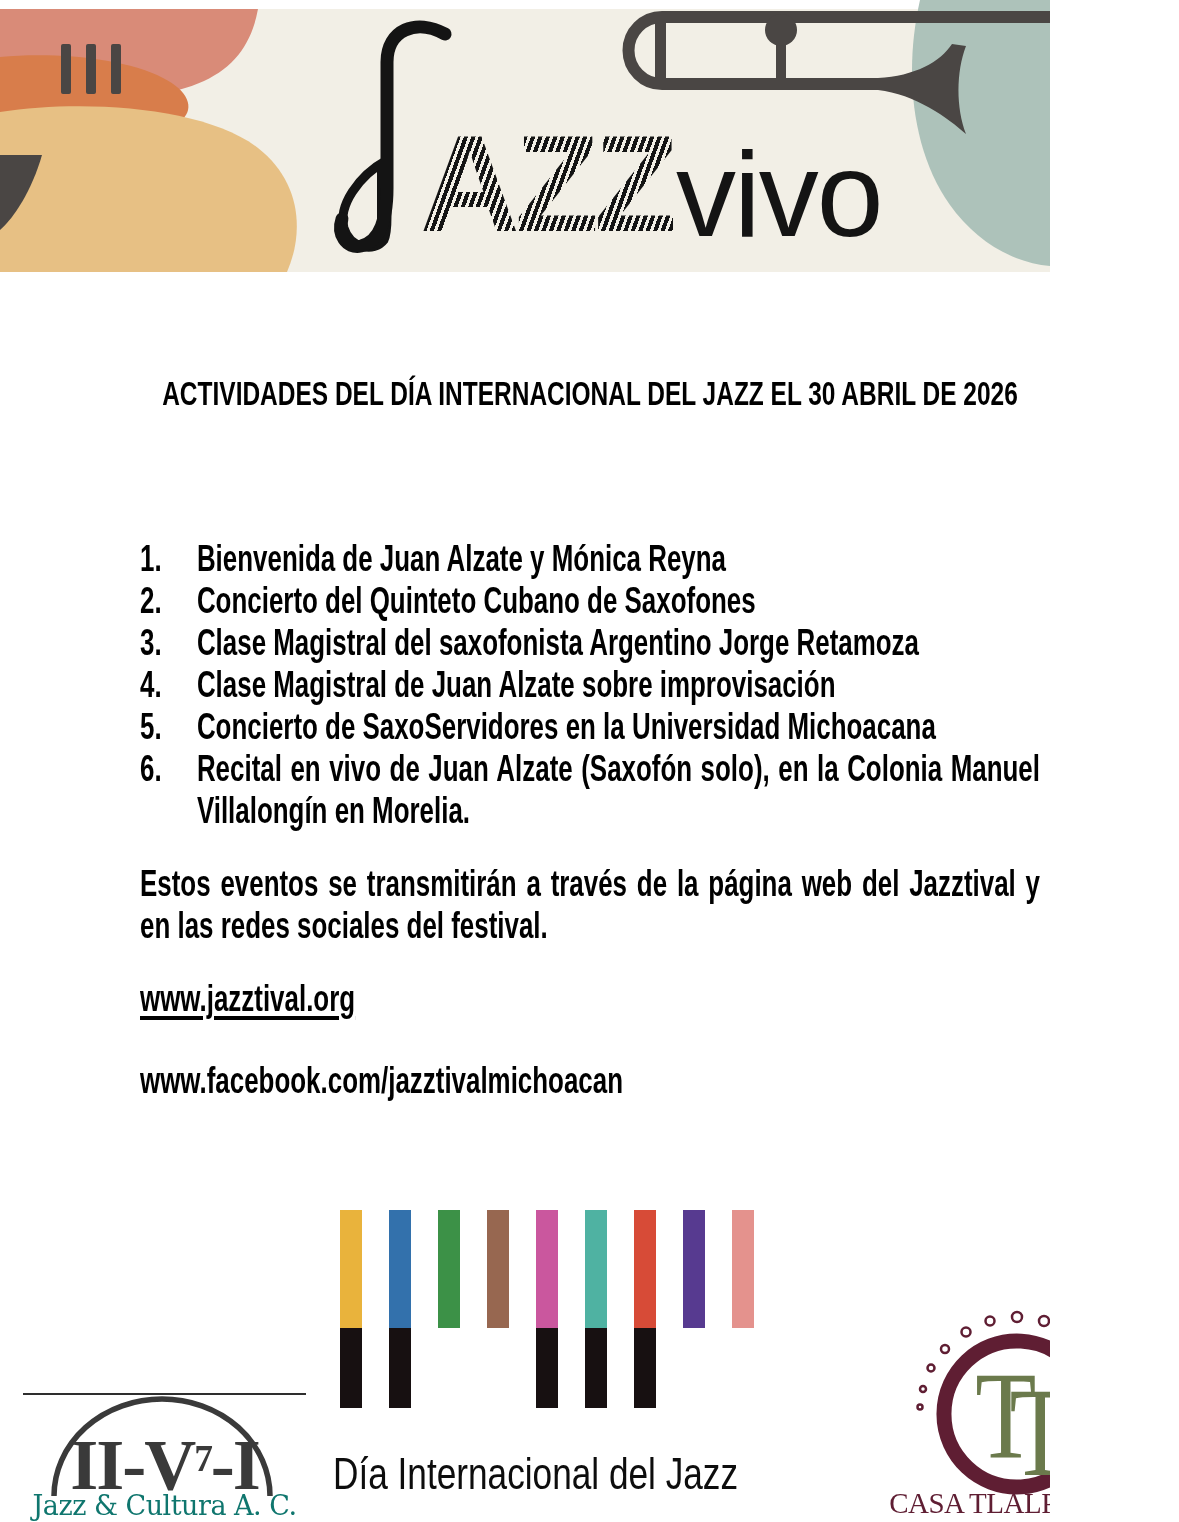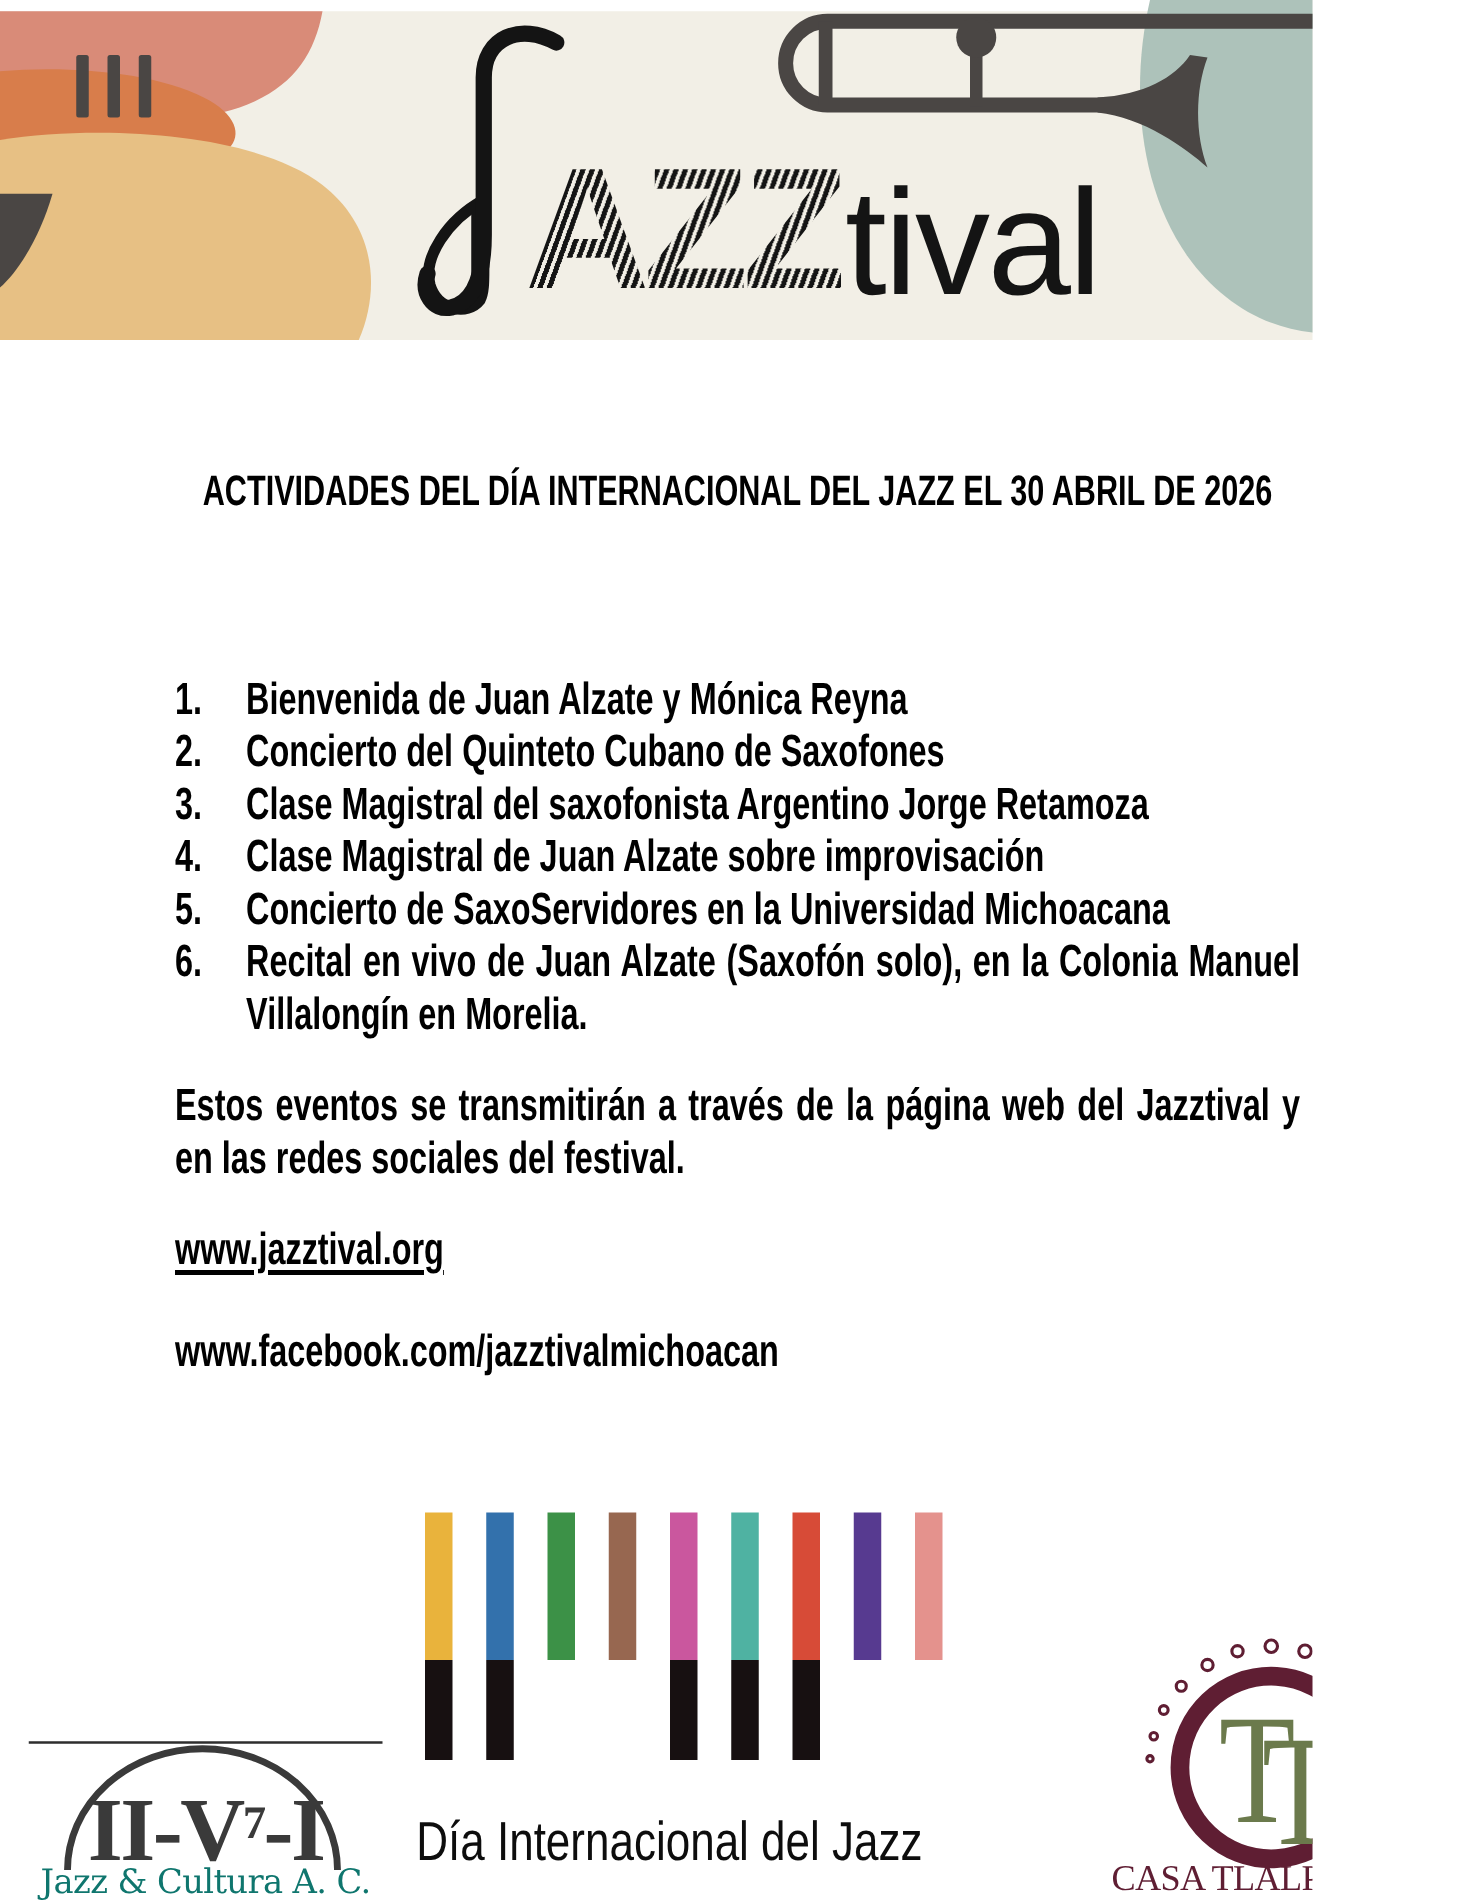--- a/index.html
+++ b/index.html
@@ -99,21 +99,21 @@
         <path d="M878,78 C915,76 940,62 952,44 L966,46 C956,72 956,108 966,134 C948,118 915,94 878,90 Z" fill="#4a4644"></path>
       </g>
 
       <g transform="translate(330,20)">
         <path d="M57,140 C28,156 8,186 14,208 C20,228 44,233 54,220 C57,214 57,205 57,196 L57,140 Z" fill="#f2efe6" stroke="#141414" stroke-width="9"></path>
         <rect x="47" y="142" width="12" height="64" fill="#141414"></rect>
         <path d="M115,14 C86,-2 57,10 57,42 L57,168 C57,204 48,222 31,226 C16,229 7,214 12,199" fill="none" stroke="#141414" stroke-width="13" stroke-linecap="round"></path>
       </g>
     </svg>
     <div class="logo-azz">AZZ</div>
-    <div class="logo-tival">tival</div>
+    <div class="logo-tival">vivo</div>
   </div>
 
   <div class="content">
     <h1 class="doc-title">ACTIVIDADES DEL DÍA INTERNACIONAL DEL JAZZ EL 30 ABRIL DE 2026</h1>
 
     <ol class="activities">
       <li>
         <span class="num">1.</span>
         <span class="txt">Bienvenida de Juan Alzate y Mónica Reyna</span>
       </li>

